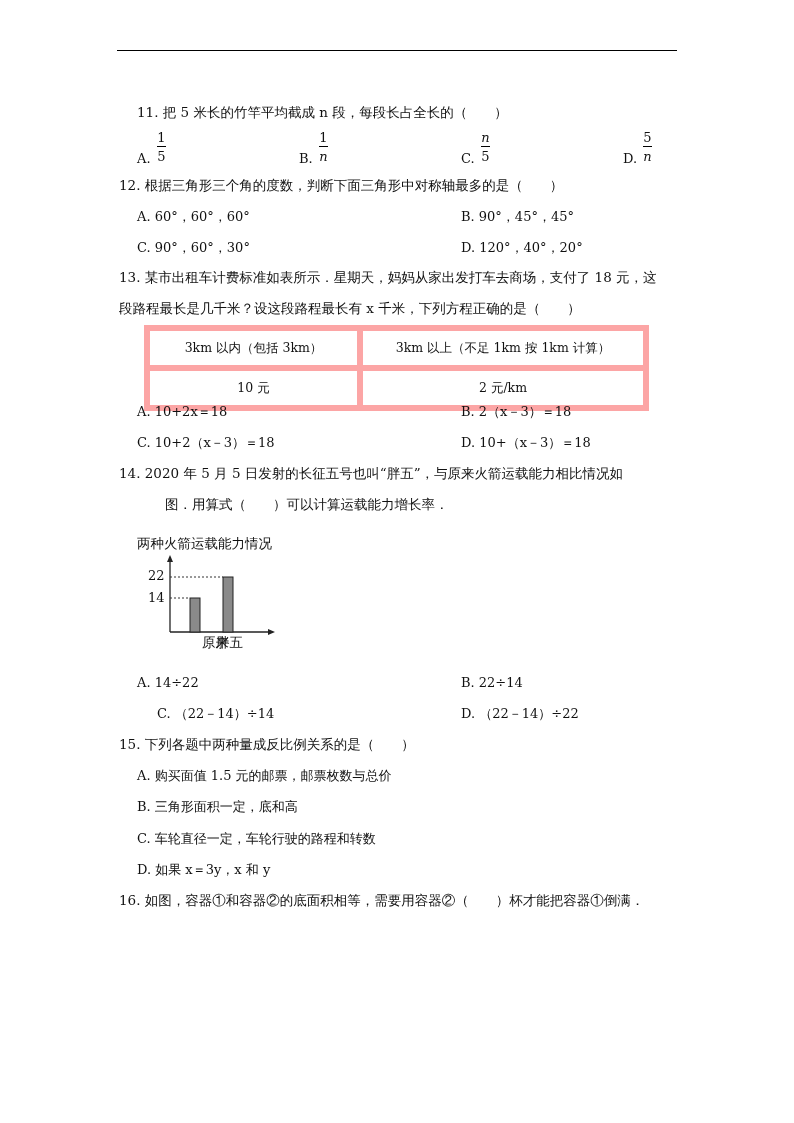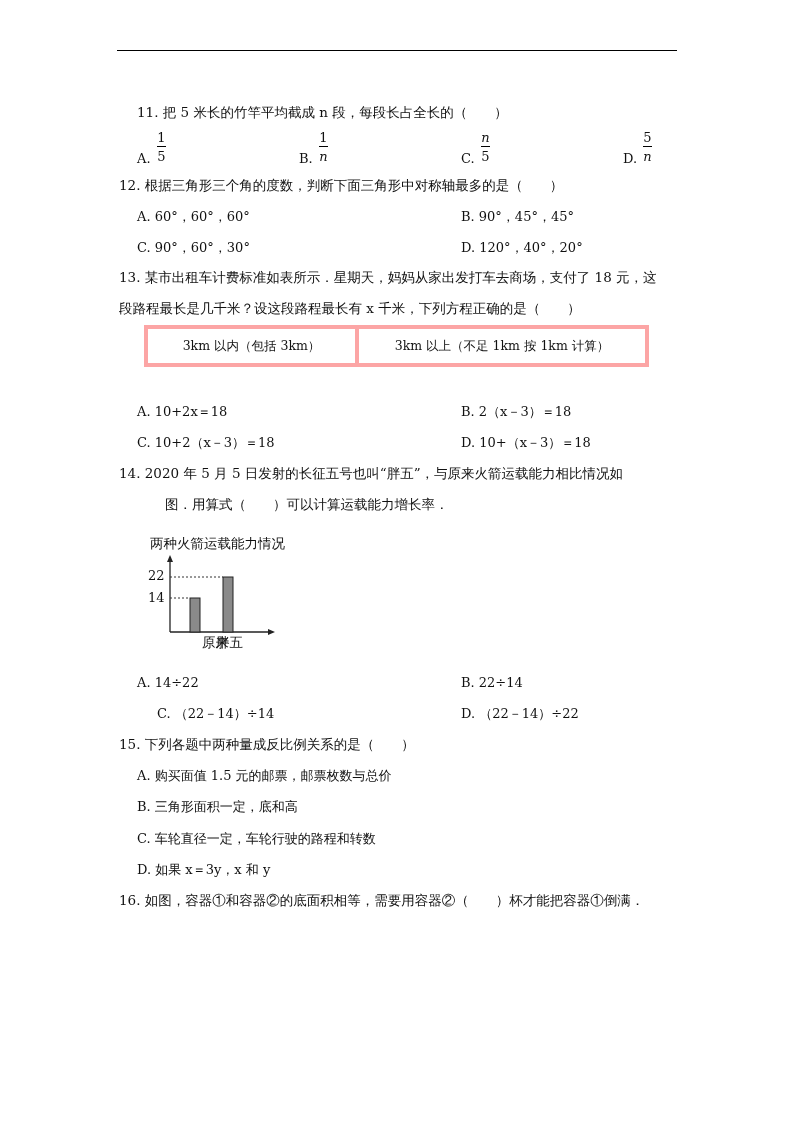--- a/index.html
+++ b/index.html
@@ -21,21 +21,21 @@
   }
   .frac .num { padding-bottom: 1px; }
   .frac .bar { width: 9px; border-top: 1px solid #000; }
   .frac .den { padding-top: 2px; }
   .frac .it { font-style: italic; }
   table.fare {
     position: absolute; left: 144px; top: 325px; width: 505px;
     border-collapse: collapse; font-size: 12.5px;
   }
   table.fare td {
-    border: 4px solid #fca5a5; height: 34px; text-align: center; padding: 0;
+    border: 6px solid #fca5a5; height: 34px; text-align: center; padding: 0;
   }
   table.fare tr td:first-child { width: 207px; }
   table.fare { border-left: 1px solid #000; border-right: 1px solid #000; }
   .chart-title { font-family: "DejaVu Sans", sans-serif; font-size: 13.5px; }
   .chart-label { font-family: "DejaVu Sans", sans-serif; font-size: 13.5px; }
   .tick-label { font-family: "DejaVu Serif", serif; font-size: 13px; }
 </style>
 </head>
 <body>
 
@@ -96,20 +96,24 @@
   <span>某市出租车计费标准如表所示．星期天，妈妈从家出发打车去商场，支付了 18 元，这</span>
 </div>
 <div class="abs q" style="left:119px; top:302px;">段路程最长是几千米？设这段路程最长有 x 千米，下列方程正确的是（　　）</div>
 
 <table class="fare">
   <tbody>
       <tr>
     <td>3km 以内（包括 3km）</td>
     <td>3km 以上（不足 1km 按 1km 计算）</td>
   </tr>
+  <tr>
+    <td>10 元</td>
+    <td>2 元/km</td>
+  </tr>
 </tbody>
   </table>
 
 <div class="abs opt" style="left:137px; top:405px;">
   <span>A.</span>
   <span>10+2x＝18</span>
 </div>
 <div class="abs opt" style="left:461px; top:405px;">
   <span>B.</span>
   <span>2（x－3）＝18</span>
@@ -122,21 +126,21 @@
   <span>D.</span>
   <span>10+（x－3）＝18</span>
 </div>
 
 <div class="abs q" style="left:119px; top:467px;">
   <span>14.</span>
   <span>2020 年 5 月 5 日发射的长征五号也叫“胖五”，与原来火箭运载能力相比情况如</span>
 </div>
 <div class="abs q" style="left:119px; top:498px;margin-left:46px;">图．用算式（　　）可以计算运载能力增长率．</div>
 
-<div class="abs chart-title" style="left:150px; top:537px;">两种火箭运载能力情况</div>
+<div class="abs chart-title" style="left:137px; top:537px;">两种火箭运载能力情况</div>
 <svg class="abs" style="left:140px; top:554px;" width="140" height="82">
 
   <line x1="30" y1="78" x2="30" y2="6" stroke="#222" stroke-width="1.3"></line>
   <polygon points="27,8 30,1 33,8" fill="#222"></polygon>
   <line x1="30" y1="78" x2="130" y2="78" stroke="#222" stroke-width="1.3"></line>
   <polygon points="128,75 135,78 128,81" fill="#222"></polygon>
 
   <line x1="30" y1="23" x2="83" y2="23" stroke="#333" stroke-width="1" stroke-dasharray="2,2"></line>
   <line x1="30" y1="44" x2="50" y2="44" stroke="#333" stroke-width="1" stroke-dasharray="2,2"></line>
 

